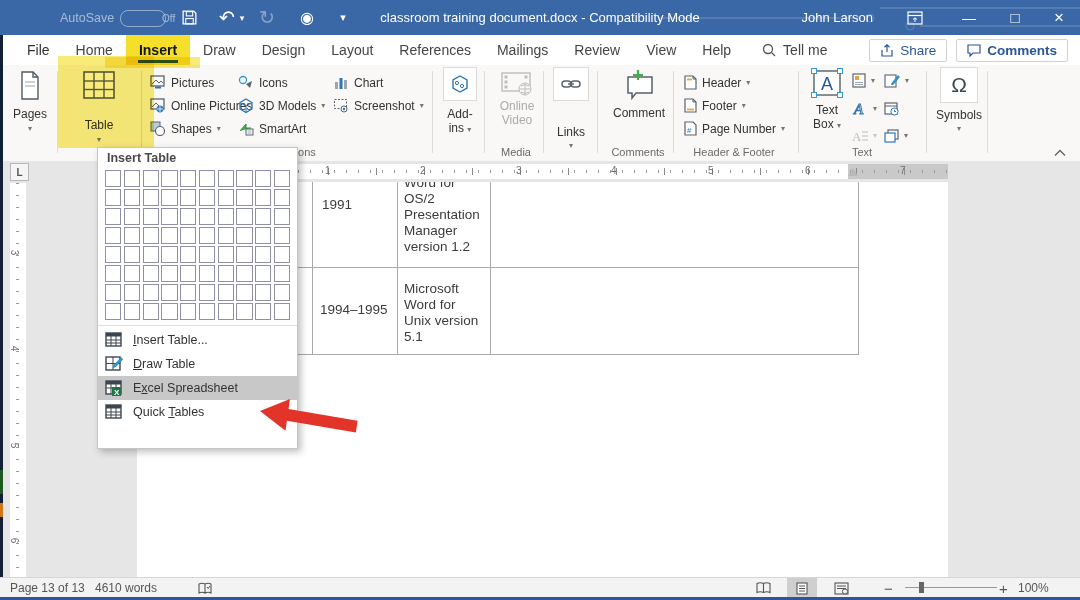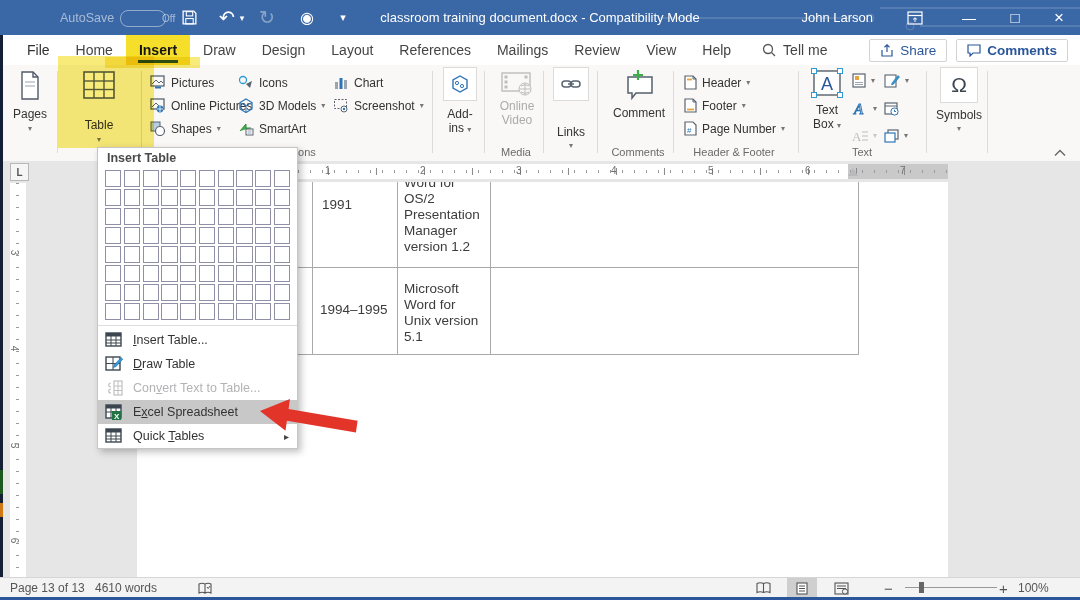--- a/index.html
+++ b/index.html
@@ -600,30 +600,20 @@
     </div>
     <div class="mitem">
       <svg class="micon" viewBox="0 0 18 16">
           <rect x="1" y="1" width="14" height="13" fill="#fff" stroke="#3c4650" stroke-width="1.4"></rect>
           <line x1="8" y1="1" x2="8" y2="14" stroke="#3c4650"></line>
           <line x1="1" y1="7.5" x2="15" y2="7.5" stroke="#3c4650"></line>
           <path d="M9 9 L16 1.5 L17.8 3.2 L10.8 10.8 L8.4 11.5 Z" fill="#2e9bd6" stroke="#25699c" stroke-width=".5"></path>
         </svg>
       <span><span></span><span class="key">D</span><span>raw Table</span></span>
     </div>
-    <div class="mitem disabled">
-      <svg class="micon" viewBox="0 0 18 16">
-          <rect x="9" y="1" width="8" height="14" fill="#fff" stroke="#c0c0c2" stroke-width="1.2"></rect>
-          <line x1="13" y1="1" x2="13" y2="15" stroke="#c0c0c2"></line>
-          <line x1="9" y1="6" x2="17" y2="6" stroke="#c0c0c2"></line>
-          <line x1="9" y1="10.5" x2="17" y2="10.5" stroke="#c0c0c2"></line>
-          <path d="M6 3 c-3 0 -3 4 0 4 M6 9 c-3 0 -3 4 0 4" fill="none" stroke="#c0c0c2" stroke-width="1.2"></path>
-        </svg>
-      <span><span>Con</span><span class="key">v</span><span>ert Text to Table...</span></span>
-    </div>
     <div class="mitem selected">
       <svg class="micon" viewBox="0 0 18 16">
           <rect x="1" y="1" width="15" height="13" fill="#fff" stroke="#3c4650" stroke-width="1.4"></rect>
           <rect x="1" y="1" width="15" height="3.5" fill="#3c4650"></rect>
           <line x1="6" y1="1" x2="6" y2="14" stroke="#3c4650"></line>
           <line x1="11" y1="1" x2="11" y2="14" stroke="#3c4650"></line>
           <line x1="1" y1="8" x2="16" y2="8" stroke="#3c4650"></line>
           <rect x="7" y="7" width="9" height="9" fill="#217346"></rect>
           <text x="9" y="14.5" font-size="8" fill="#fff" font-family="sans-serif" font-weight="bold">X</text>
         </svg>

